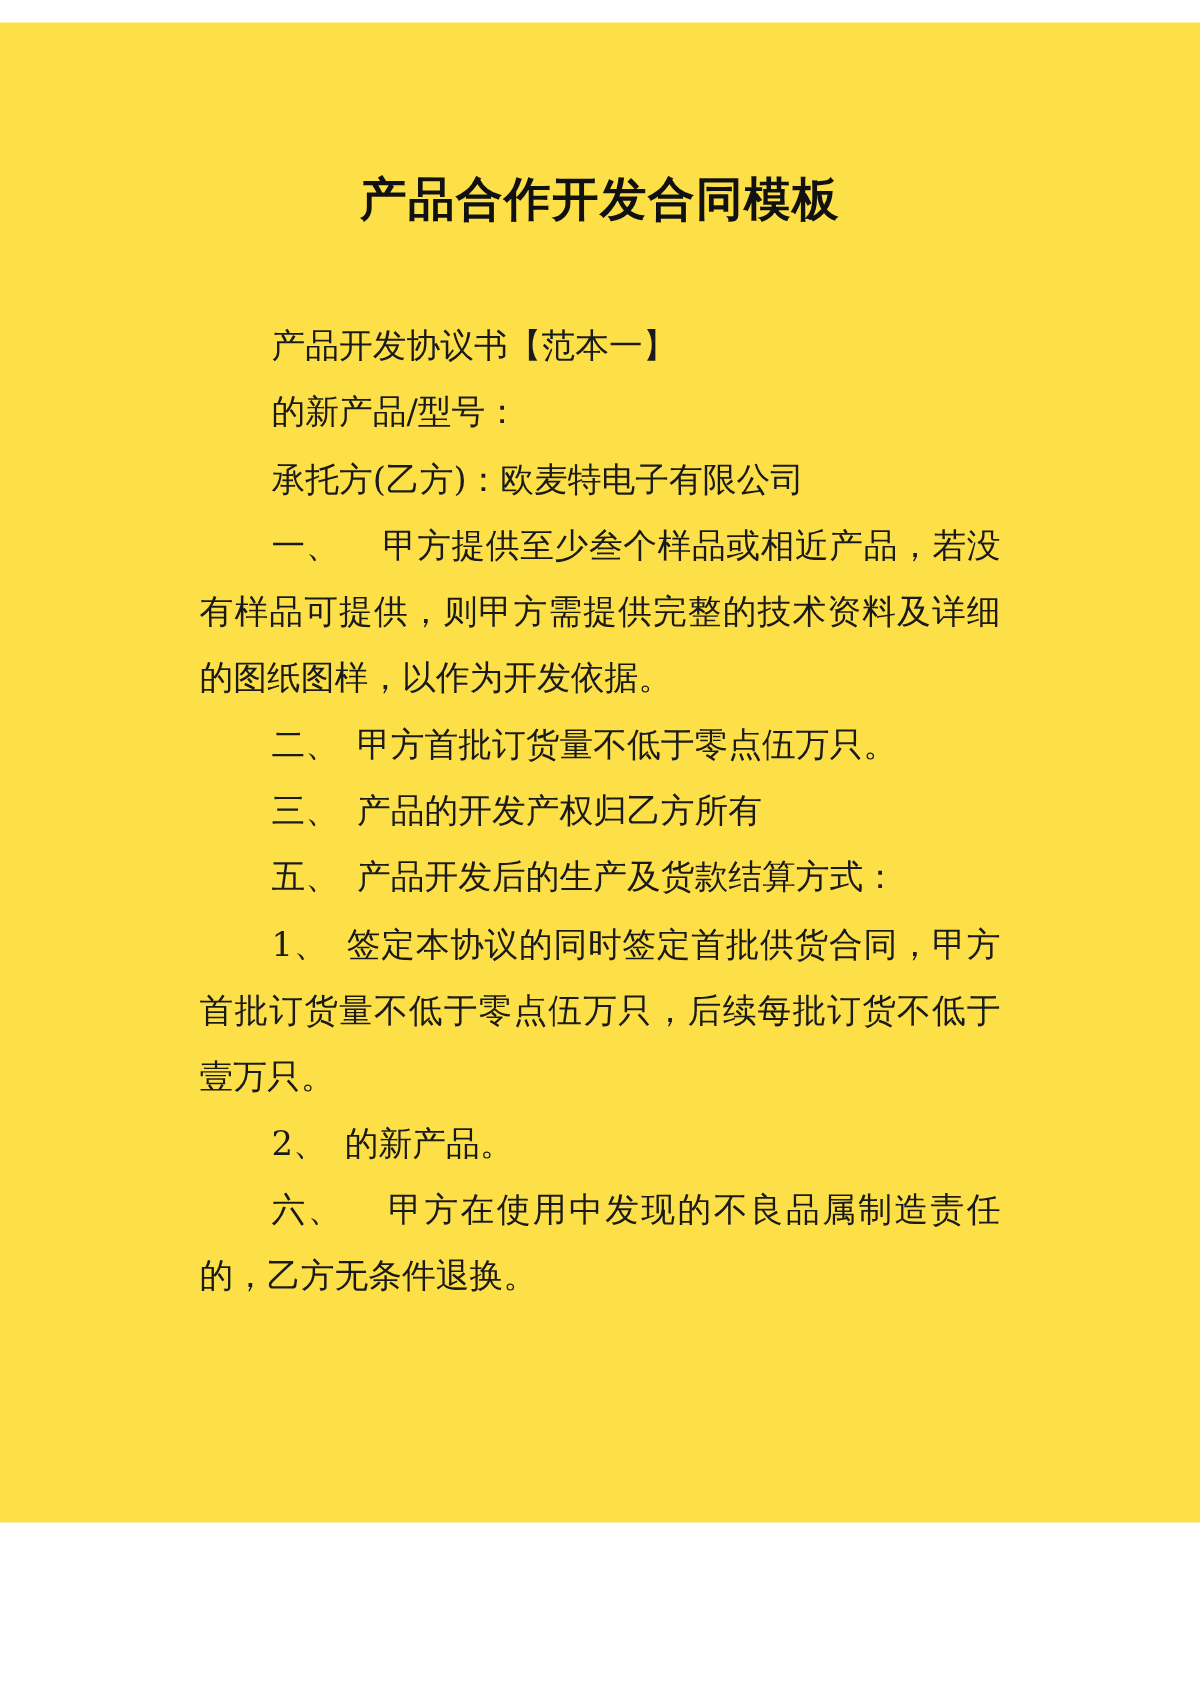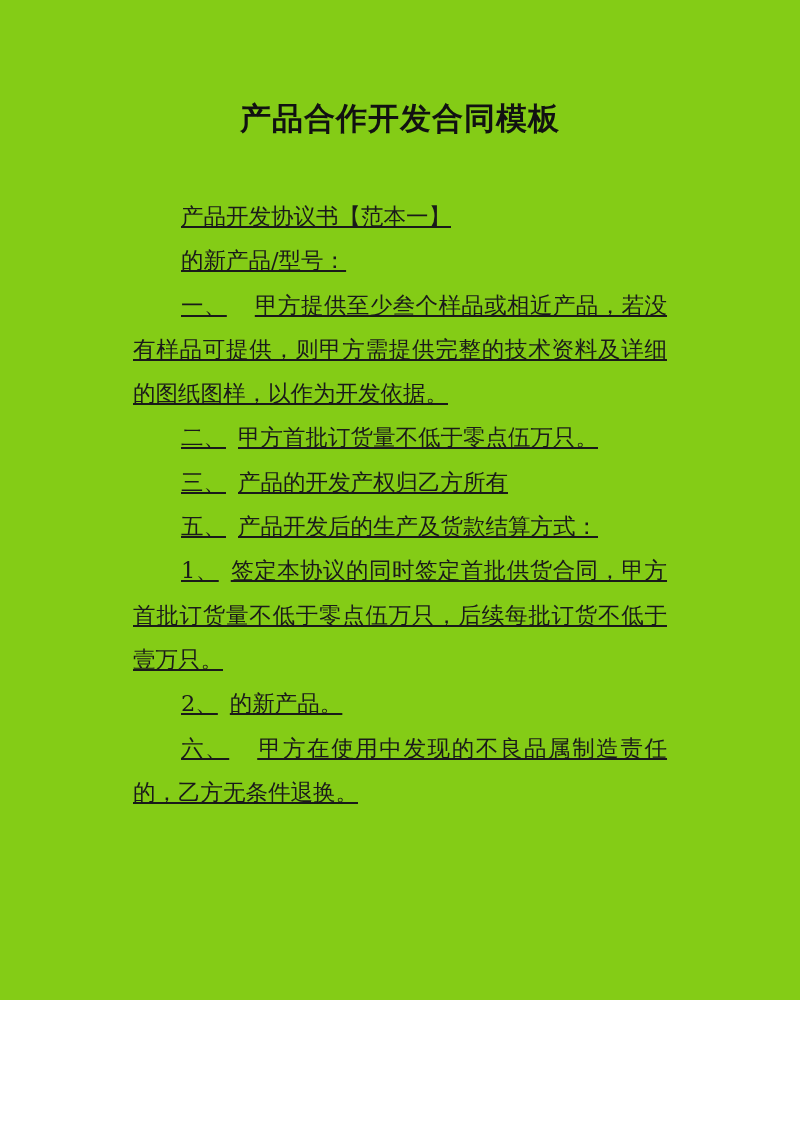--- a/index.html
+++ b/index.html
@@ -10,24 +10,24 @@
     body {
       width: 800px;
       height: 1132px;
       position: relative;
       overflow: hidden;
       color: #111111;
     }
     .page {
       position: absolute;
       left: 0;
-      top: 0;
+      top: 15px;
       width: 800px;
       height: 1000px;
-      background: #84cc16;
+      background: #fde047;
     }
     .title {
       position: absolute;
       left: 0;
       top: 96px;
       width: 800px;
       text-align: center;
       font-family: "DejaVu Sans", "Liberation Sans", sans-serif;
       font-weight: bold;
       font-size: 31px;
@@ -38,21 +38,20 @@
     }
     .body-text {
       position: absolute;
       left: 133px;
       top: 194px;
       width: 534px;
       font-family: "DejaVu Serif", "Liberation Serif", serif;
       font-size: 22.5px;
       line-height: 44.3px;
       color: #1a1a1a;
-      text-decoration: underline;
     }
     .body-text p {
       margin: 0;
       padding: 0;
       text-align: justify;
       text-align-last: left;
     }
     .indent {
       text-indent: 48px;
     }
@@ -62,20 +61,21 @@
   </style>
 </head>
 <body>
 
 <div class="page">
   <h1 class="title">产品合作开发合同模板</h1>
 
   <div class="body-text">
     <p class="indent">产品开发协议书【范本一】</p>
     <p class="indent">的新产品/型号：</p>
+    <p class="indent">承托方(乙方)：欧麦特电子有限公司</p>
 
 
     <p class="indent">
       <span>一、</span><span class="gap gap-lg"></span><span>甲方提供至少叁个样品或相近产品，若没有样品可提供，则甲方需提供完整的技术资料及详细的图纸图样，以作为开发依据。</span>
     </p>
     <p class="indent">
       <span>二、</span><span class="gap gap-sm"></span><span>甲方首批订货量不低于零点伍万只。</span>
     </p>
     <p class="indent">
       <span>三、</span><span class="gap gap-sm"></span><span>产品的开发产权归乙方所有</span>

